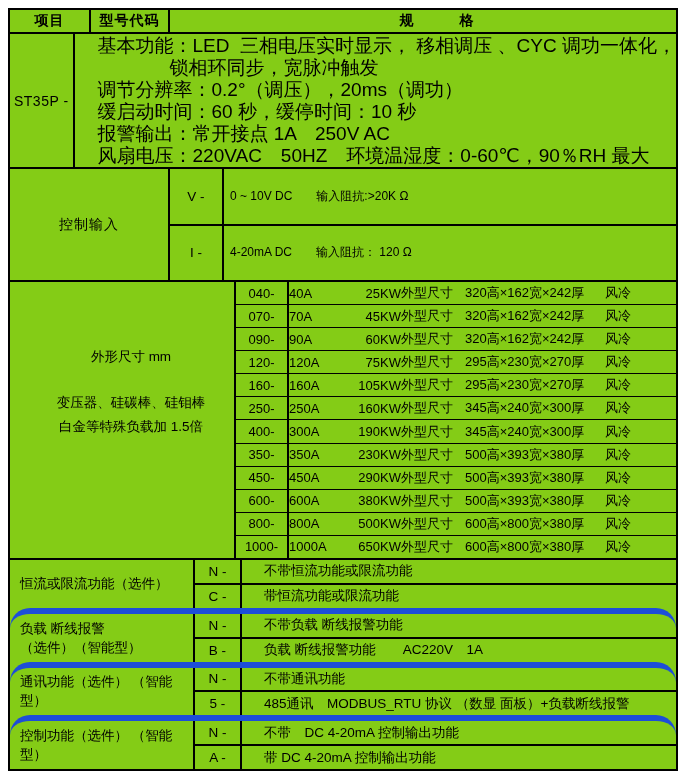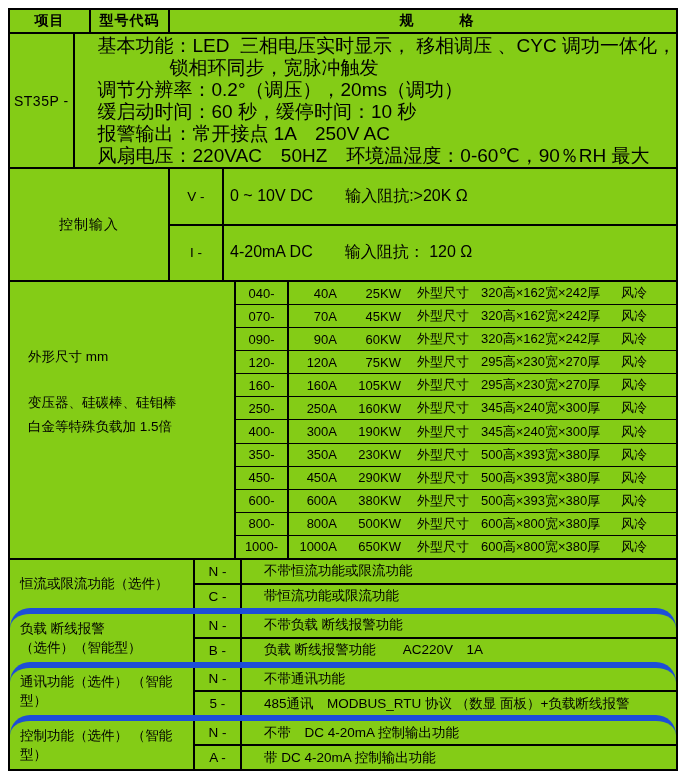--- a/index.html
+++ b/index.html
@@ -47,36 +47,36 @@
   .spec-line { white-space: pre; }
   .spec-line.indent { margin-left: 72px; }
 
   
   .ctrl-label { width: 160px; justify-content: center; font-size: 14px; letter-spacing: 1px; }
   .stack { flex: 1; display: flex; flex-direction: column; }
   .stack > .row { flex: 1; display: flex; flex-direction: row; }
   .sec-ctrl .row + .row, .opt-section .row + .row { border-top: 2px solid #000; }
   .code-cell { justify-content: center; font-size: 13.5px; white-space: pre; }
   .ctrl-code { width: 54px; }
-  .ctrl-text { flex: 1; padding-left: 6px; font-size: 16px; white-space: pre; }
+  .ctrl-text { flex: 1; padding-left: 6px; font-size: 12px; white-space: pre; }
 
   
   .dims-label {
-    width: 226px; flex-direction: column; align-items: flex-start; justify-content: flex-start;
+    width: 226px; flex-direction: column; align-items: center; justify-content: flex-start;
     padding: 64px 0 0 18px; font-size: 13.5px; line-height: 22px;
   }
   .dims-label .gap-line { margin-top: 24px; }
   .dims-label .tight-line { margin-top: 2px; }
   .dim-row { flex: 1; display: flex; flex-direction: row; font-size: 13px; }
   .dim-row + .dim-row { border-top: 1px solid #000; }
   .dim-code { width: 53px; font-size: 13px; }
   .dim-spec { flex: 1; display: flex; align-items: center; white-space: pre; }
-  .d-amp { width: 48px; text-align: right; display: inline-block; }
+  .d-amp { width: 48px; display: inline-block; }
   .d-kw  { width: 64px; text-align: right; display: inline-block; }
-  .d-sizelabel { margin-left: 16px; }
+  .d-sizelabel { }
   .d-size { margin-left: 12px; width: 138px; }
   .d-cool { margin-left: 2px; }
 
   
   .opt-label {
     width: 185px; padding-left: 10px; font-size: 13.5px; line-height: 19px;
     white-space: pre-line;
   }
   .opt-code { width: 47px; }
   .opt-text { flex: 1; padding-left: 22px; font-size: 13.5px; white-space: pre; }

